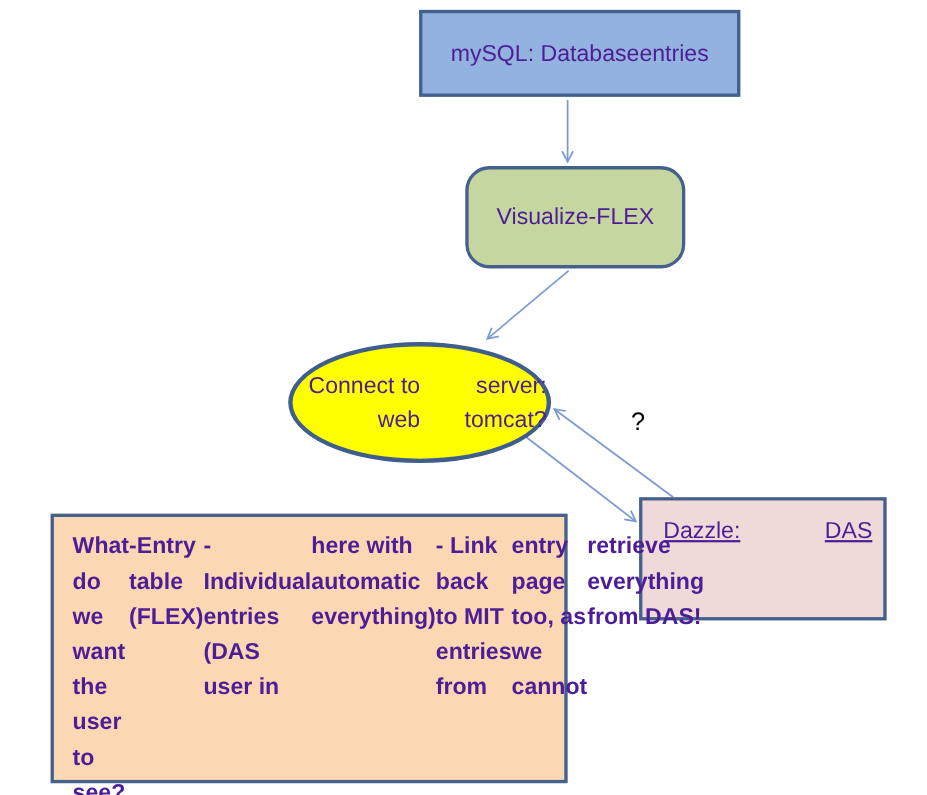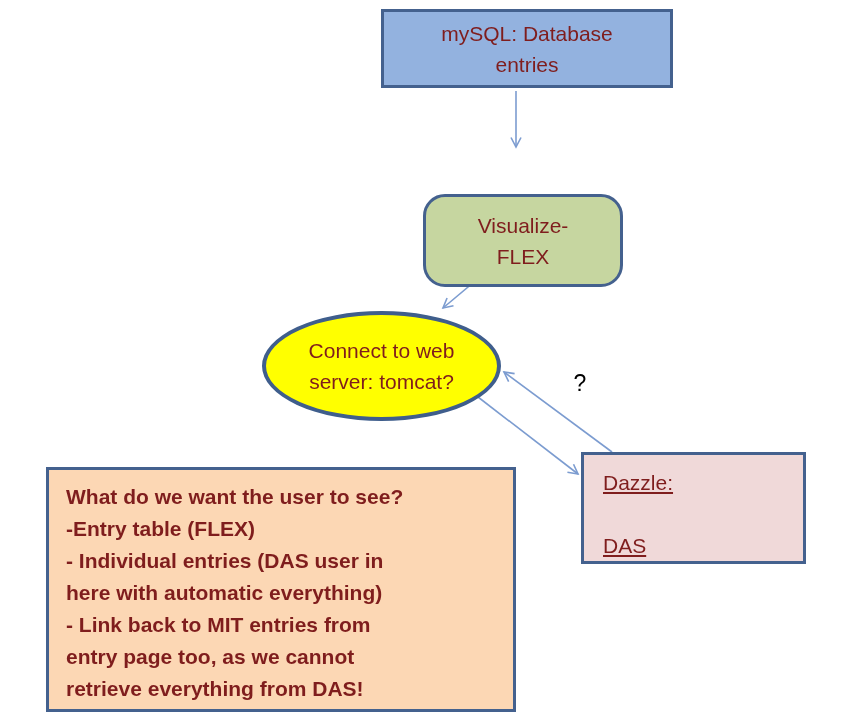--- a/index.html
+++ b/index.html
@@ -21,41 +21,39 @@
     left: 0;
     top: 0;
     width: 843px;
     height: 723px;
     pointer-events: none;
   }
   .node {
     position: absolute;
     box-sizing: border-box;
     display: flex;
-    flex-direction: column;
     justify-content: center;
     align-items: center;
     text-align: center;
     font-size: 21px;
     line-height: 31px;
-    color: #7f1d1d;
+    color: #4c1d95;
   }
   .node-mysql {
     left: 381px; top: 9px;
     width: 292px; height: 79px;
     background: #93B2DF;
     border: 3px solid #44618E;
   }
   .node-visualize {
     left: 423px; top: 151px;
     width: 200px; height: 93px;
     background: #C6D6A0;
     border: 3px solid #44618E;
     border-radius: 22px;
-    margin-top: 43px;
   }
   .node-tomcat {
     left: 262px; top: 311px;
     width: 239px; height: 110px;
     background: #FFFF00;
     border: 4px solid #3F5E8C;
     border-radius: 50%;
     text-align: right;
   }
   .node-dazzle {

